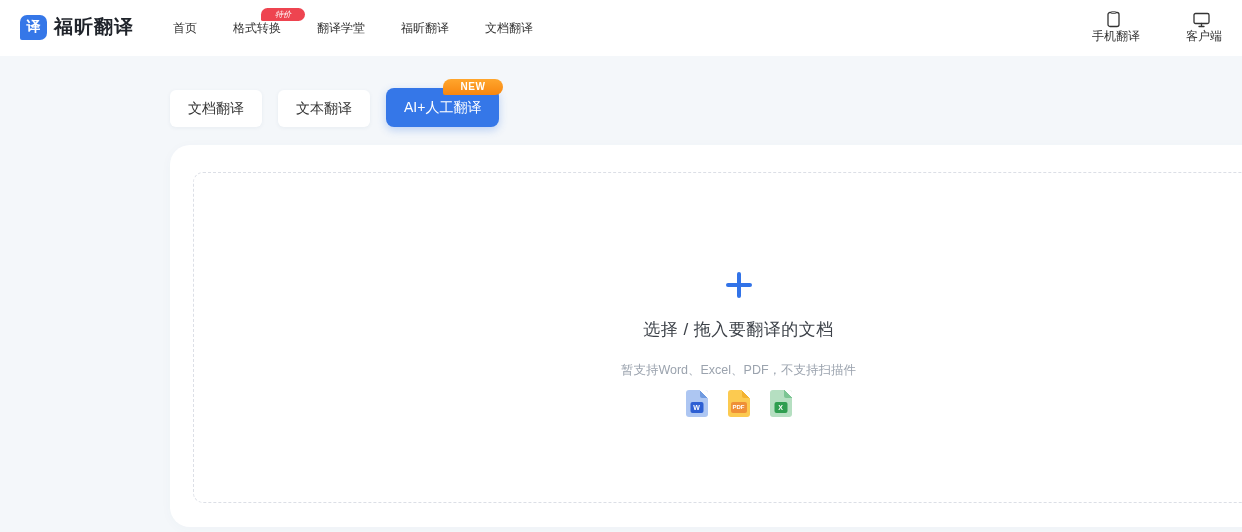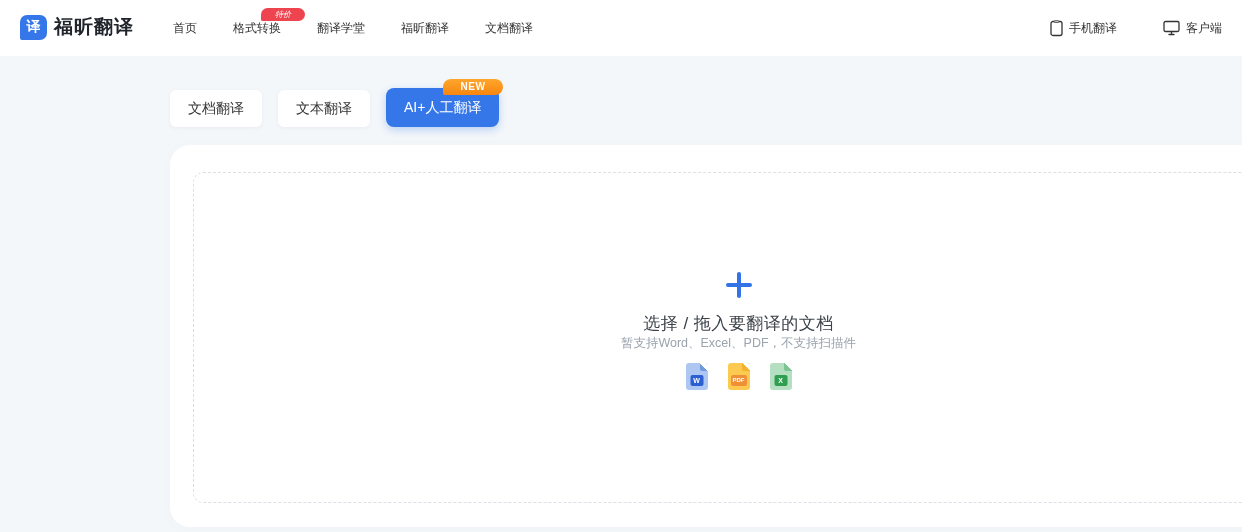--- a/index.html
+++ b/index.html
@@ -25,21 +25,21 @@
 
   .nav { position:absolute; left:173px; top:0; height:56px; display:flex; align-items:center; }
   .nav-item { position:relative; font-size:12px; color:#333; margin-right:36px; cursor:pointer; white-space:nowrap; }
   .nav-badge {
     position:absolute; top:-12px; right:-24px;
     background:#ee4450; color:#fff; font-size:8px; line-height:13px;
     padding:0 14px; border-radius:7px 7px 7px 2px; white-space:nowrap;font-style:italic;
   }
 
   .header-actions { position:absolute; right:20px; top:0; height:56px; display:flex; align-items:center; }
-  .header-action { display:flex; align-items:center; font-size:12px; color:#333; margin-left:46px; cursor:pointer; }
+  .header-action { display:flex; align-items:center; font-size:12px; color:#333; margin-left:46px; cursor:pointer;flex-direction:column; }
   .header-action svg { margin-right:6px; display:block; }
 
   
   .tabs { position:absolute; left:170px; top:88px; display:flex; align-items:flex-end; }
   .tab {
     height:37px; padding:0 18px; background:#ffffff; border-radius:6px;
     font-size:14px; color:#333; display:flex; align-items:center; justify-content:center;
     margin-right:16px; cursor:pointer; box-shadow:0 1px 4px rgba(40,60,100,0.06);
     min-width:92px; white-space:nowrap;
   }
@@ -67,22 +67,22 @@
   }
   .plus-icon { position:relative; width:26px; height:26px; margin-top:99px; }
   .plus-icon::before {
     content:""; position:absolute; left:0; top:11px; width:26px; height:4px;
     background:#3273e8; border-radius:2px;
   }
   .plus-icon::after {
     content:""; position:absolute; left:11px; top:0; width:4px; height:26px;
     background:#3273e8; border-radius:2px;
   }
-  .upload-title { margin-top:14px; font-size:17px; color:#3d4249; letter-spacing:0.5px; }
-  .upload-hint { font-size:12.5px; color:#9ba3ae; }
+  .upload-title { margin-top:20px; font-size:17px; color:#3d4249; letter-spacing:0.5px; }
+  .upload-hint { margin-top:21px; font-size:12.5px; color:#9ba3ae; }
 
   .filetypes { margin-top:11px; display:flex; align-items:center; }
   .file-icon { position:relative; width:22px; height:27px; border-radius:3px; margin:0 10px; }
   .file-icon .fold {
     position:absolute; top:0; right:0; width:8px; height:8px;
     border-radius:0 3px 0 2px;
   }
   .file-icon .label {
     position:absolute; bottom:4px; left:50%; transform:translateX(-50%);
     min-width:13px; height:11px; border-radius:2px; color:#fff;

